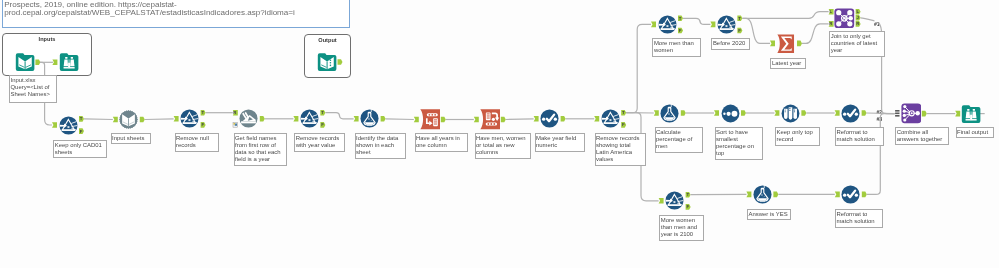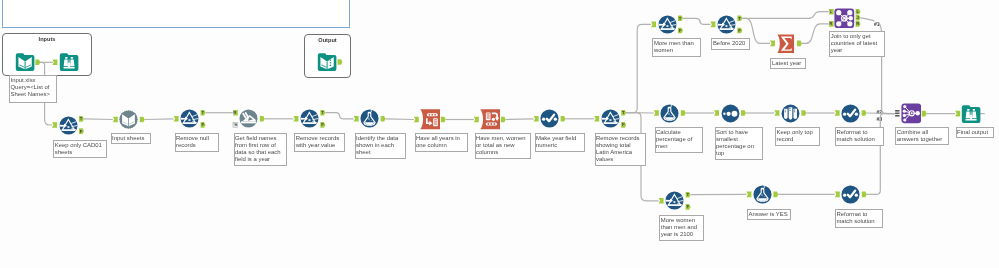--- a/index.html
+++ b/index.html
@@ -251,20 +251,22 @@
       <path d="M746 113 L774.4 113" fill="none" stroke="#b2b2b2" stroke-width="1.2"></path>
       <path d="M806.4 113 L834.6 113" fill="none" stroke="#b2b2b2" stroke-width="1.2"></path>
       <path d="M866.6 113 L894.5 113.6" fill="none" stroke="#b2b2b2" stroke-width="1.2"></path>
       <path d="M968.9000000000001 113.6 L984.7 113.6" fill="none" stroke="#b2b2b2" stroke-width="1.2"></path>
       <path d="M926.8 113.6 L955.2 113.6" fill="none" stroke="#b2b2b2" stroke-width="1.2"></path>
       <path d="M690.6 194.70000000000002 L746.4 194.4" fill="none" stroke="#b2b2b2" stroke-width="1.2"></path>
       <path d="M778.4 194.4 L834.8 194.4" fill="none" stroke="#b2b2b2" stroke-width="1.2"></path>
       <path d="M866.8 194.4 L876 194.4 Q880.3 194.4 880.3 190.4 L880.3 117.6 Q880.3 113.6 884 113.6 L894.5 113.6" fill="none" stroke="#b2b2b2" stroke-width="1.2"></path>
     </svg>
 <div class="cmt" style="left: 2px; top: -26px; width: 348px; height: 53.5px;"></div>
+    <div class="cmt-t" style="left: 4.2px; top: 0.6px; width: 342px;">Prospects, 2019, online edition. https://cepalstat-
+prod.cepal.org/cepalstat/WEB_CEPALSTAT/estadisticasIndicadores.asp?idioma=i</div>
     <div class="cont" style="left: 2px; top: 33px; width: 90px; height: 43px;"></div>
     <div class="cont-t" style="left: 2px; top: 36.2px; width: 90px;">Inputs</div>
     <div class="cont" style="left: 304px; top: 34px; width: 47px; height: 44px;"></div>
     <div class="cont-t" style="left: 304px; top: 37.2px; width: 47px;">Output</div>
     <div class="tool" style="left: 14.5px; top: 51.9px; width: 20.2px; height: 20.2px;"><svg width="20.2" height="20.2" viewBox="0 0 20 20" xmlns="http://www.w3.org/2000/svg">
         <path d="M0.8 3.1 A1.9 1.9 0 0 1 2.7 1.2 L8.1 1.2 L9.4 2.9 L17.3 2.9 A1.9 1.9 0 0 1 19.2 4.8 L19.2 16.9 A1.9 1.9 0 0 1 17.3 18.8 L2.7 18.8 A1.9 1.9 0 0 1 0.8 16.9 Z" fill="#0d9183"></path>
       <path d="M10 9.3 L3.4 4.9 L3.4 14.3 L10 17.1 L16.6 14.3 L16.6 4.9 Z" fill="#fff"></path>
       <path d="M10 9.3 L10 17.1" stroke="#0d9183" stroke-width="1.0" fill="none"></path>
       <path d="M4.2 12.7 L9.4 15.2 M15.8 12.7 L10.6 15.2" stroke="#0d9183" stroke-width="0.8" fill="none"></path>
       </svg></div>

